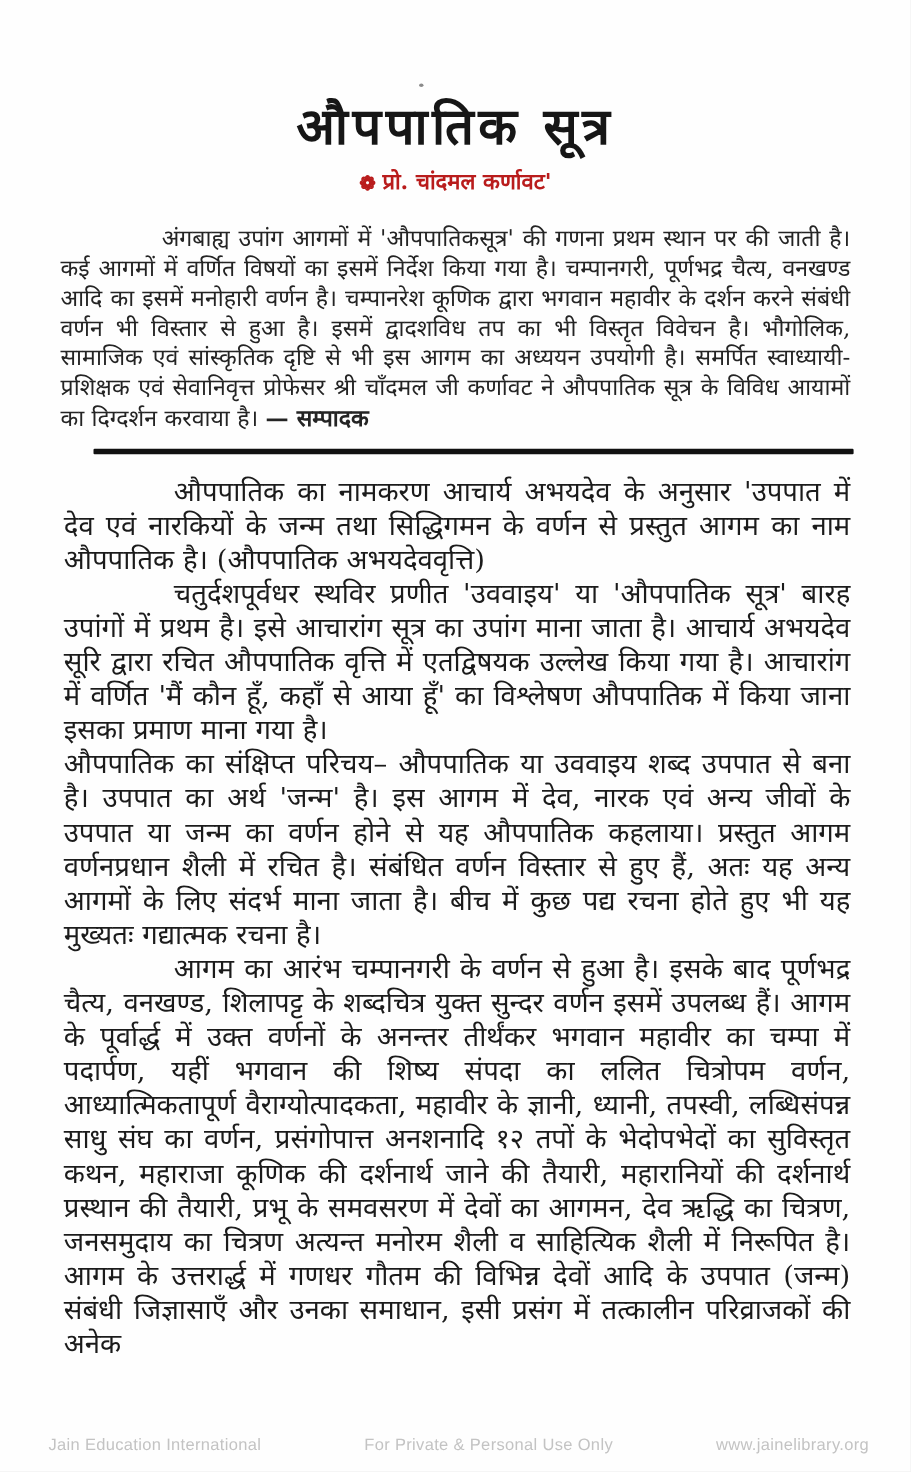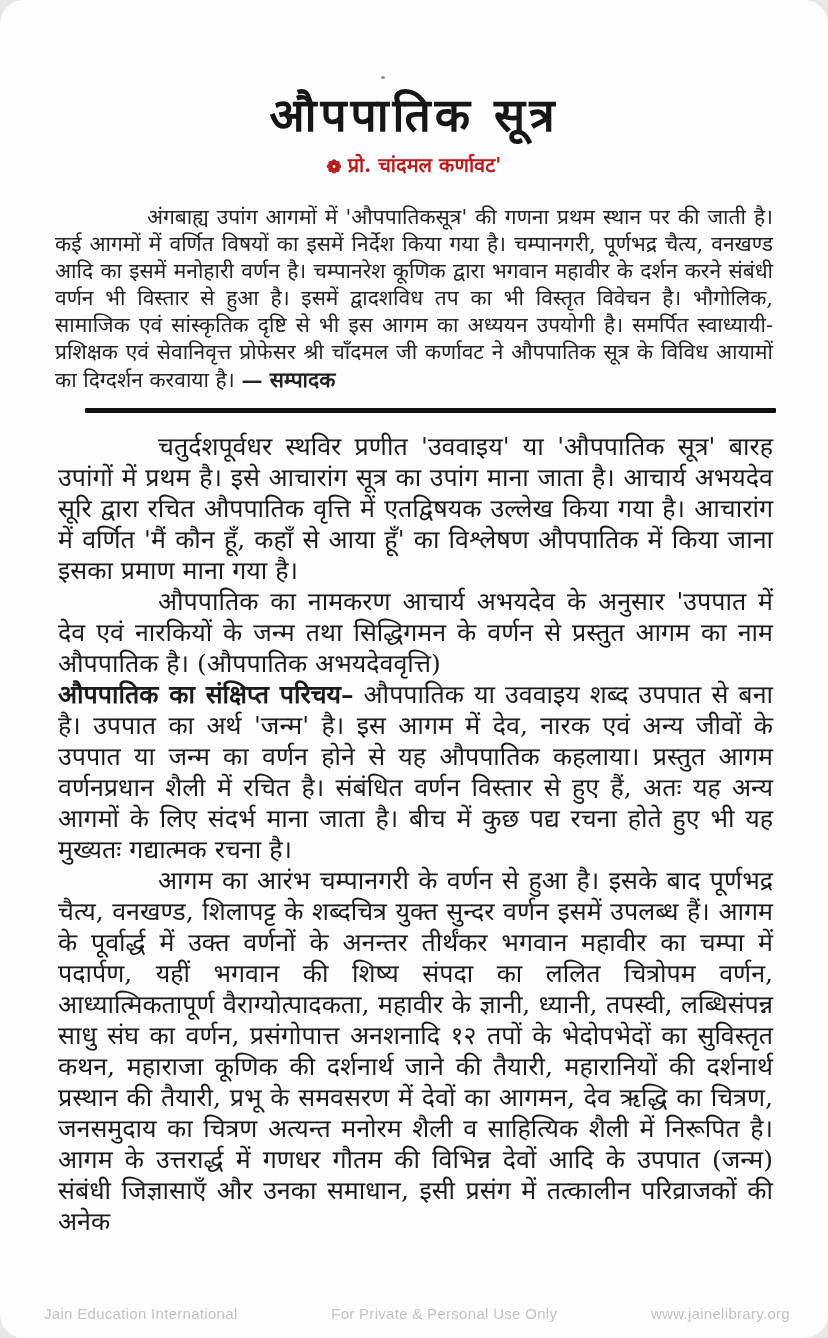--- a/index.html
+++ b/index.html
@@ -4,21 +4,20 @@
 <style>
   html,body{margin:0;padding:0;background:#e8e8e8;}
   .page{
     position:relative;
     width:828px;height:1338px;
     margin:0 auto;
     background:#fefefe;
     color:#1c1c1c;
     font-family:"DejaVu Serif","Liberation Serif",serif;
     overflow:hidden;
-    border-radius:24px;
   }
   .scan-speck{
     position:absolute;left:381px;top:76px;
     width:4px;height:3px;background:#5a5a5a;border-radius:50%;
     opacity:.7;
   }
   .doc-title{
     margin:88px 0 0 0;
     text-align:center;
     font-size:46px;
@@ -57,21 +56,21 @@
   }
   .body-text{
     margin:18px 55px 0 58px;
     font-size:25px;
     line-height:31px;
     text-align:justify;
     color:#1b1b1b;
   }
   .body-text p{margin:0;padding:0;}
   .body-text p.indented{text-indent:100px;}
-  .lead-bold{font-weight:700;}
+  .lead-bold{font-weight:400;}
   .footer{
     position:absolute;
     left:0;right:0;bottom:16px;
     display:flex;
     justify-content:space-between;
     padding:0 38px 0 44px;
     font-family:"Liberation Sans","DejaVu Sans",sans-serif;
     font-size:15px;
     color:#c3c3c3;
     letter-spacing:.3px;
@@ -92,24 +91,24 @@
 
   <div class="editor-note">
     <span class="indent"></span><span>अंगबाह्य उपांग आगमों में 'औपपातिकसूत्र' की गणना प्रथम स्थान पर की जाती है। कई आगमों में वर्णित विषयों का इसमें निर्देश किया गया है। चम्पानगरी, पूर्णभद्र चैत्य, वनखण्ड आदि का इसमें मनोहारी वर्णन है। चम्पानरेश कूणिक द्वारा भगवान महावीर के दर्शन करने संबंधी वर्णन भी विस्तार से हुआ है। इसमें द्वादशविध तप का भी विस्तृत विवेचन है। भौगोलिक, सामाजिक एवं सांस्कृतिक दृष्टि से भी इस आगम का अध्ययन उपयोगी है। समर्पित स्वाध्यायी- प्रशिक्षक एवं सेवानिवृत्त प्रोफेसर श्री चाँदमल जी कर्णावट ने औपपातिक सूत्र के विविध आयामों का दिग्दर्शन करवाया है।</span>
     <span class="signature">— सम्पादक</span>
   </div>
 
   <div class="rule"></div>
 
   <div class="body-text">
     <p class="indented">
-      <span>चतुर्दशपूर्वधर स्थविर प्रणीत 'उववाइय' या 'औपपातिक सूत्र' बारह उपांगों में प्रथम है। इसे आचारांग सूत्र का उपांग माना जाता है। आचार्य अभयदेव सूरि द्वारा रचित औपपातिक वृत्ति में एतद्विषयक उल्लेख किया गया है। आचारांग में वर्णित 'मैं कौन हूँ, कहाँ से आया हूँ' का विश्लेषण औपपातिक में किया जाना इसका प्रमाण माना गया है।</span>
+      <span>औपपातिक का नामकरण आचार्य अभयदेव के अनुसार 'उपपात में देव एवं नारकियों के जन्म तथा सिद्धिगमन के वर्णन से प्रस्तुत आगम का नाम औपपातिक है। (औपपातिक अभयदेववृत्ति)</span>
     </p>
     <p class="indented">
-      <span>औपपातिक का नामकरण आचार्य अभयदेव के अनुसार 'उपपात में देव एवं नारकियों के जन्म तथा सिद्धिगमन के वर्णन से प्रस्तुत आगम का नाम औपपातिक है। (औपपातिक अभयदेववृत्ति)</span>
+      <span>चतुर्दशपूर्वधर स्थविर प्रणीत 'उववाइय' या 'औपपातिक सूत्र' बारह उपांगों में प्रथम है। इसे आचारांग सूत्र का उपांग माना जाता है। आचार्य अभयदेव सूरि द्वारा रचित औपपातिक वृत्ति में एतद्विषयक उल्लेख किया गया है। आचारांग में वर्णित 'मैं कौन हूँ, कहाँ से आया हूँ' का विश्लेषण औपपातिक में किया जाना इसका प्रमाण माना गया है।</span>
     </p>
     <p>
       <span class="lead-bold">औपपातिक का संक्षिप्त परिचय–</span><span> औपपातिक या उववाइय शब्द उपपात से बना है। उपपात का अर्थ 'जन्म' है। इस आगम में देव, नारक एवं अन्य जीवों के उपपात या जन्म का वर्णन होने से यह औपपातिक कहलाया। प्रस्तुत आगम वर्णनप्रधान शैली में रचित है। संबंधित वर्णन विस्तार से हुए हैं, अतः यह अन्य आगमों के लिए संदर्भ माना जाता है। बीच में कुछ पद्य रचना होते हुए भी यह मुख्यतः गद्यात्मक रचना है।</span>
     </p>
     <p class="indented">
       <span>आगम का आरंभ चम्पानगरी के वर्णन से हुआ है। इसके बाद पूर्णभद्र चैत्य, वनखण्ड, शिलापट्ट के शब्दचित्र युक्त सुन्दर वर्णन इसमें उपलब्ध हैं। आगम के पूर्वार्द्ध में उक्त वर्णनों के अनन्तर तीर्थंकर भगवान महावीर का चम्पा में पदार्पण, यहीं भगवान की शिष्य संपदा का ललित चित्रोपम वर्णन, आध्यात्मिकतापूर्ण वैराग्योत्पादकता, महावीर के ज्ञानी, ध्यानी, तपस्वी, लब्धिसंपन्न साधु संघ का वर्णन, प्रसंगोपात्त अनशनादि १२ तपों के भेदोपभेदों का सुविस्तृत कथन, महाराजा कूणिक की दर्शनार्थ जाने की तैयारी, महारानियों की दर्शनार्थ प्रस्थान की तैयारी, प्रभू के समवसरण में देवों का आगमन, देव ऋद्धि का चित्रण, जनसमुदाय का चित्रण अत्यन्त मनोरम शैली व साहित्यिक शैली में निरूपित है। आगम के उत्तरार्द्ध में गणधर गौतम की विभिन्न देवों आदि के उपपात (जन्म) संबंधी जिज्ञासाएँ और उनका समाधान, इसी प्रसंग में तत्कालीन परिव्राजकों की अनेक</span>
     </p>
   </div>
 
   <div class="footer">

